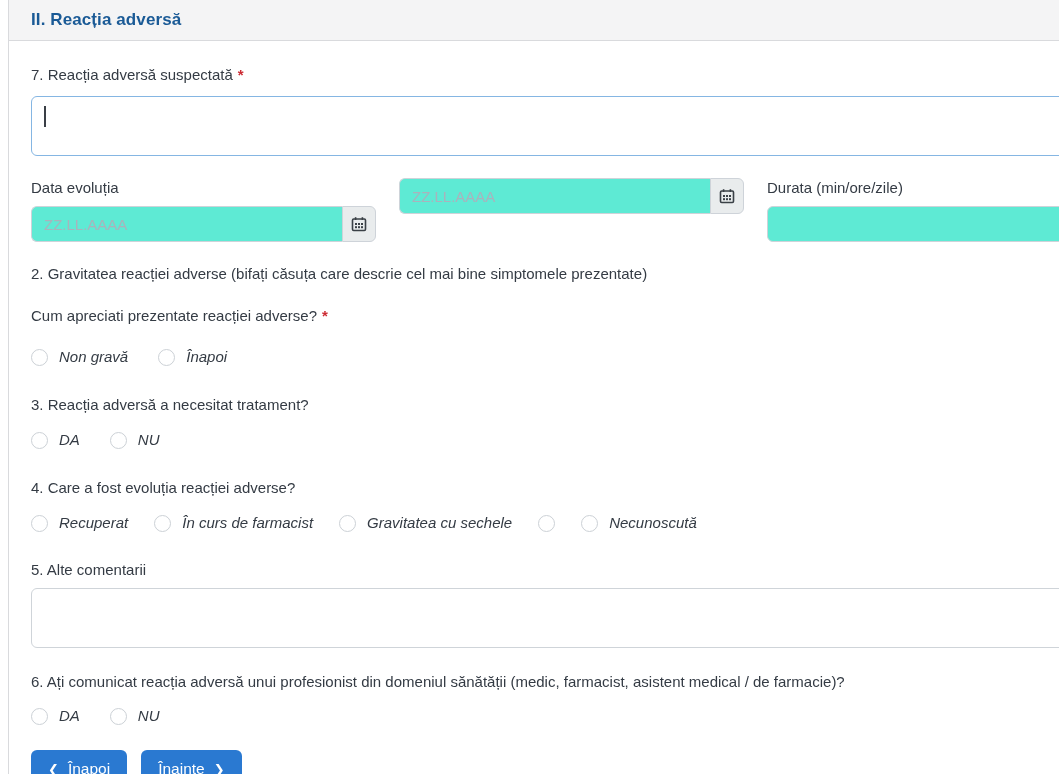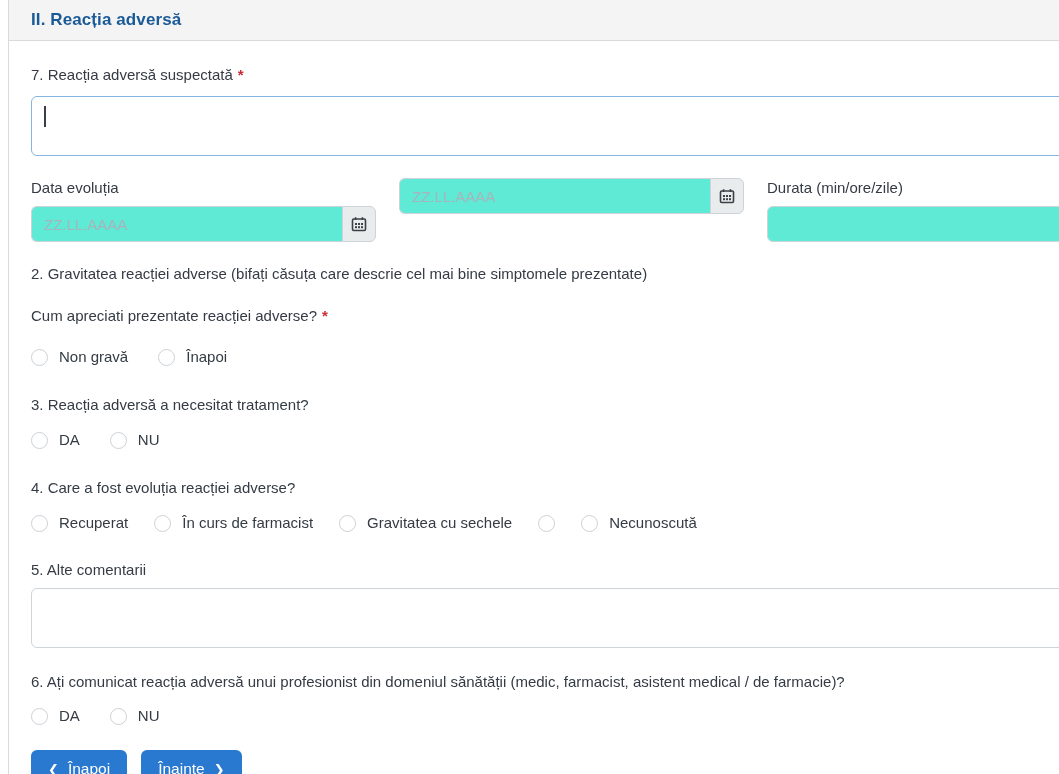--- a/index.html
+++ b/index.html
@@ -99,21 +99,21 @@
 
   .radio-row { display:flex; align-items:center; gap:30px; }
   .radio-item { display:flex; align-items:center; gap:11px; cursor:pointer; }
   .radio-circle {
     width:17px; height:17px;
     border:1px solid #ccd1d6;
     border-radius:50%;
     background:#fff;
     flex:0 0 auto;
   }
-  .radio-label { font-size:15px; color:#343b44; line-height:18px; }
+  .radio-label { font-size:15px; color:#343b44; line-height:18px;font-style:italic; }
 
   .mb-q2sub { margin-bottom:22px; }
   .gap-after-radios { margin-bottom:29px; }
   .gap-sec { margin-bottom:16px; }
 
   .group-q5 .form-label { margin-bottom:8px; }
   .group-q5 { margin-bottom:24px; }
   .plain-textarea {
     width:1106px; height:60px;
     border:1px solid #cfd4d9;

